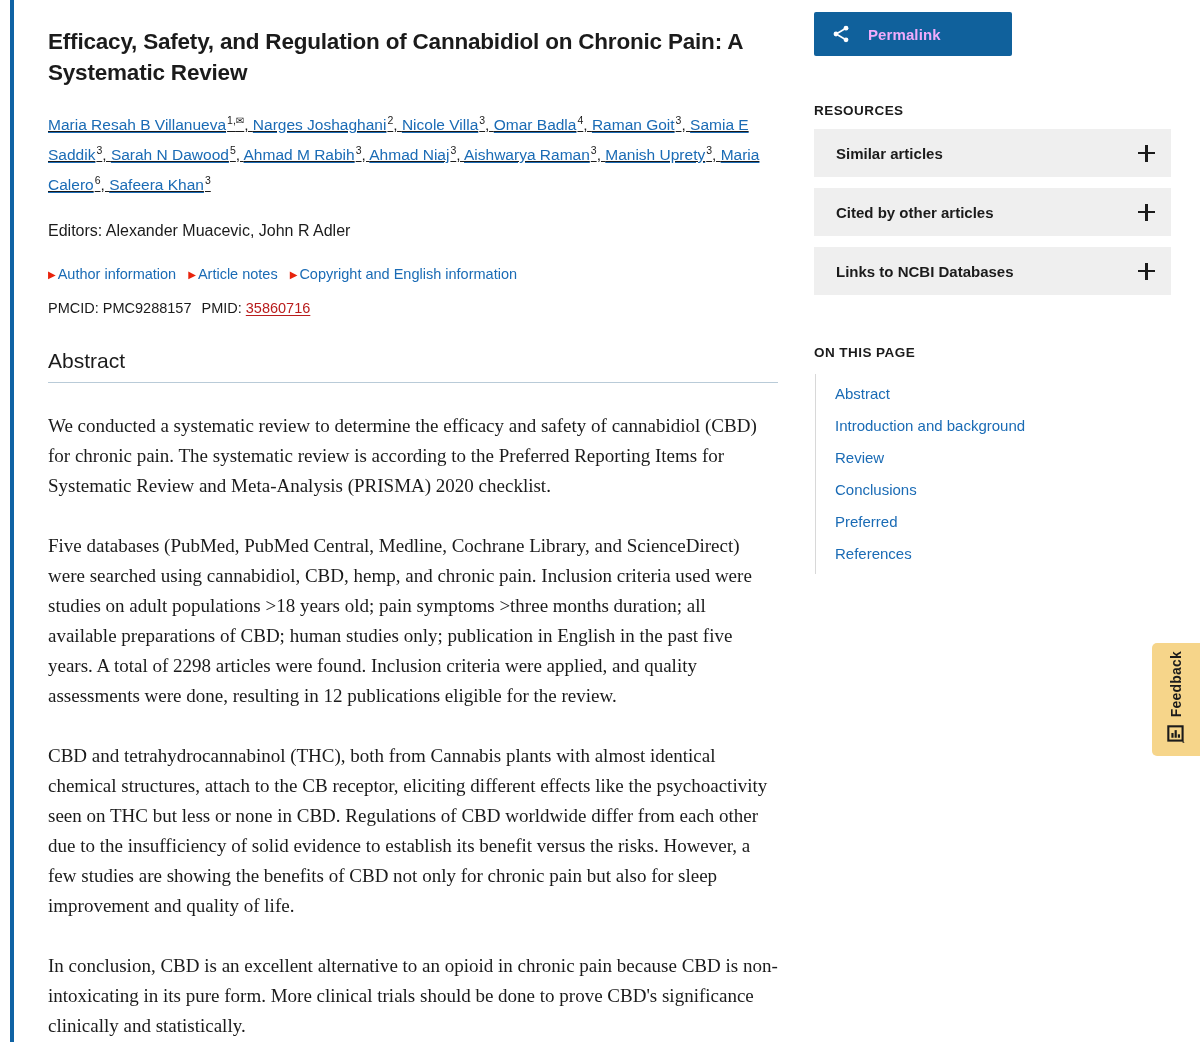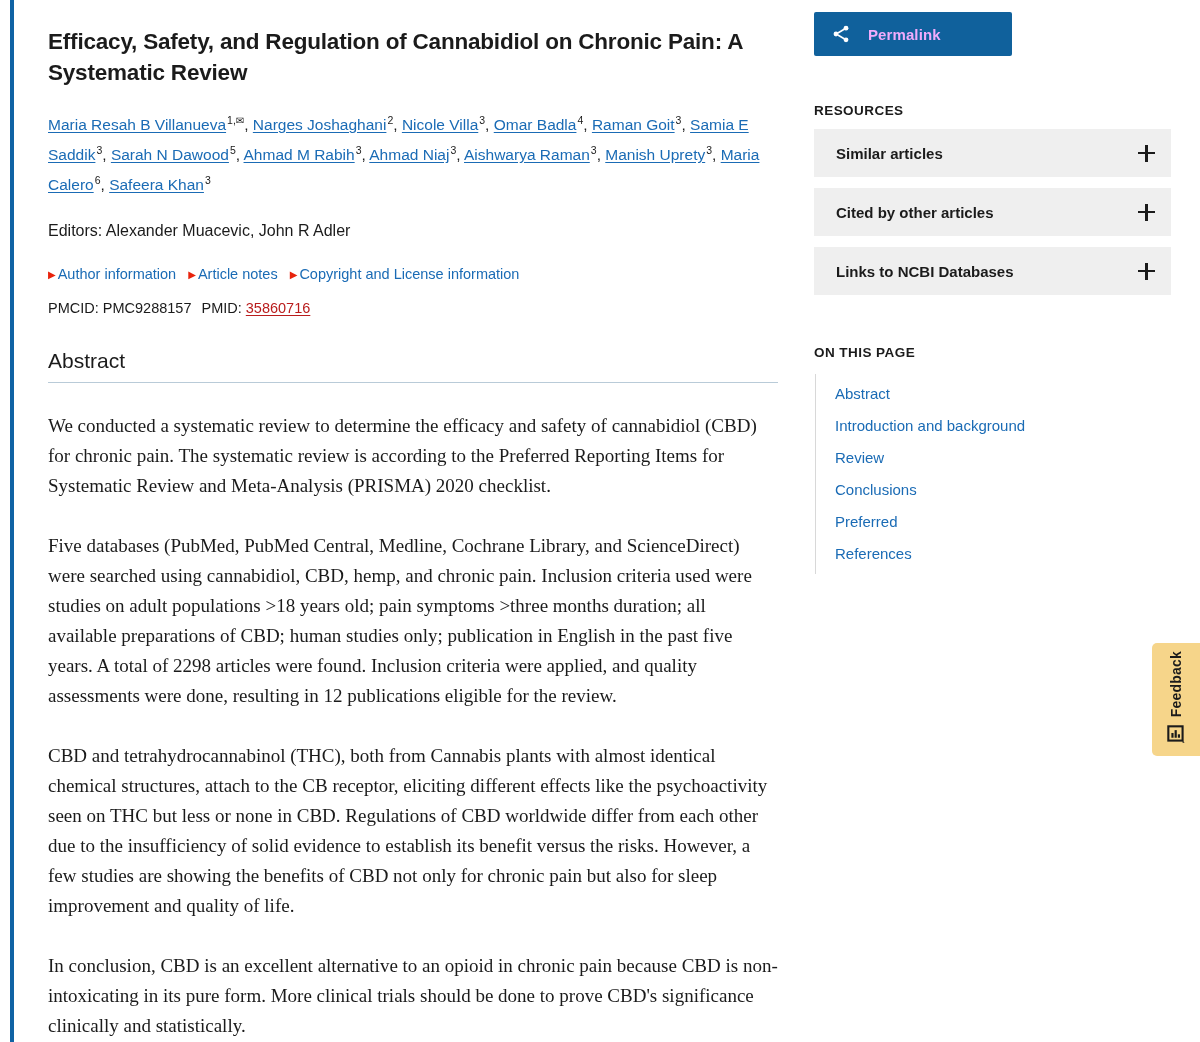--- a/index.html
+++ b/index.html
@@ -46,20 +46,21 @@
     margin: 0 0 22px 0;
     max-width: 700px;
   }
 
   .authors {
     font-size: 15.5px;
     line-height: 30px;
     color: #1b1b1b;
     max-width: 740px;
     margin-bottom: 20px;
+    text-decoration: underline;
   }
   .authors a {
     color: #1a6bb5;
     text-decoration: underline;
     text-underline-offset: 2px;
   }
   .authors sup {
     font-size: 10.5px;
     vertical-align: super;
     line-height: 0;
@@ -268,21 +269,21 @@
 
     <h1 class="article-title">Efficacy, Safety, and Regulation of Cannabidiol on Chronic Pain: A Systematic Review</h1>
 
     <div class="authors"><a href="#">Maria Resah B Villanueva</a><sup>1,<span class="env">✉</span></sup>, <a href="#">Narges Joshaghani</a><sup>2</sup>, <a href="#">Nicole Villa</a><sup>3</sup>, <a href="#">Omar Badla</a><sup>4</sup>, <a href="#">Raman Goit</a><sup>3</sup>, <a href="#">Samia E Saddik</a><sup>3</sup>, <a href="#">Sarah N Dawood</a><sup>5</sup>, <a href="#">Ahmad M Rabih</a><sup>3</sup>, <a href="#">Ahmad Niaj</a><sup>3</sup>, <a href="#">Aishwarya Raman</a><sup>3</sup>, <a href="#">Manish Uprety</a><sup>3</sup>, <a href="#">Maria Calero</a><sup>6</sup>, <a href="#">Safeera Khan</a><sup>3</sup></div>
 
     <div class="editors">
       <span>Editors:</span>
       <span>Alexander Muacevic, John R Adler</span>
     </div>
 
-    <div class="meta-links"><span class="ml"><span class="tri">▶</span><a href="#">Author information</a></span><span class="ml"><span class="tri">▶</span><a href="#">Article notes</a></span><span class="ml"><span class="tri">▶</span><a href="#">Copyright and License information</a></span></div>
+    <div class="meta-links"><span class="ml"><span class="tri">▶</span><a href="#">Author information</a></span><span class="ml"><span class="tri">▶</span><a href="#">Article notes</a></span><span class="ml"><span class="tri">▶</span><a href="#">Copyright and English information</a></span></div>
 
     <div class="ids">
       <span>PMCID:</span>
       <span>PMC9288157</span><span class="gap"></span>
       <span>PMID:</span>
       <a href="#">35860716</a>
     </div>
 
     <h2 class="section-h">Abstract</h2>
 

